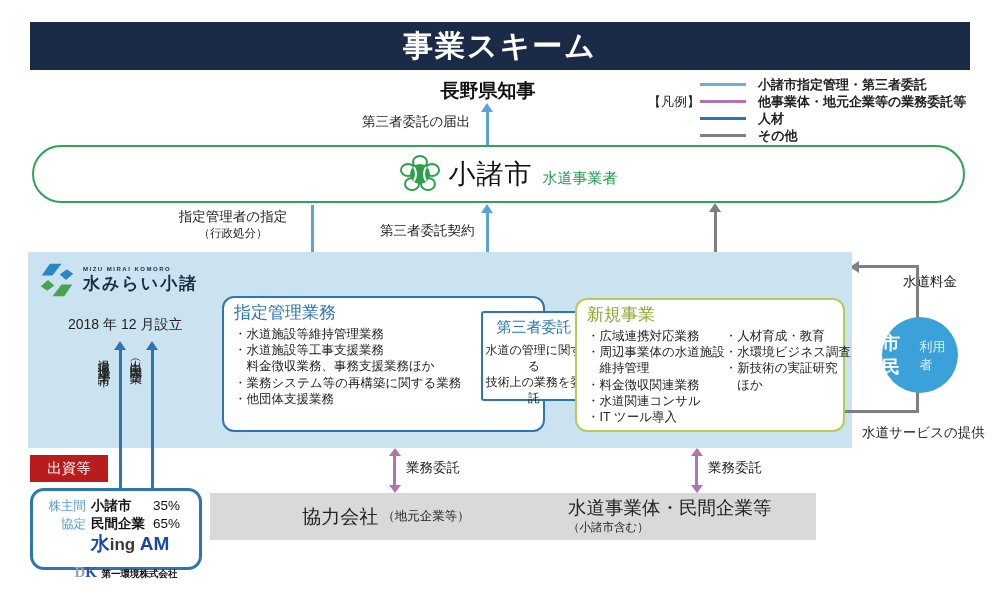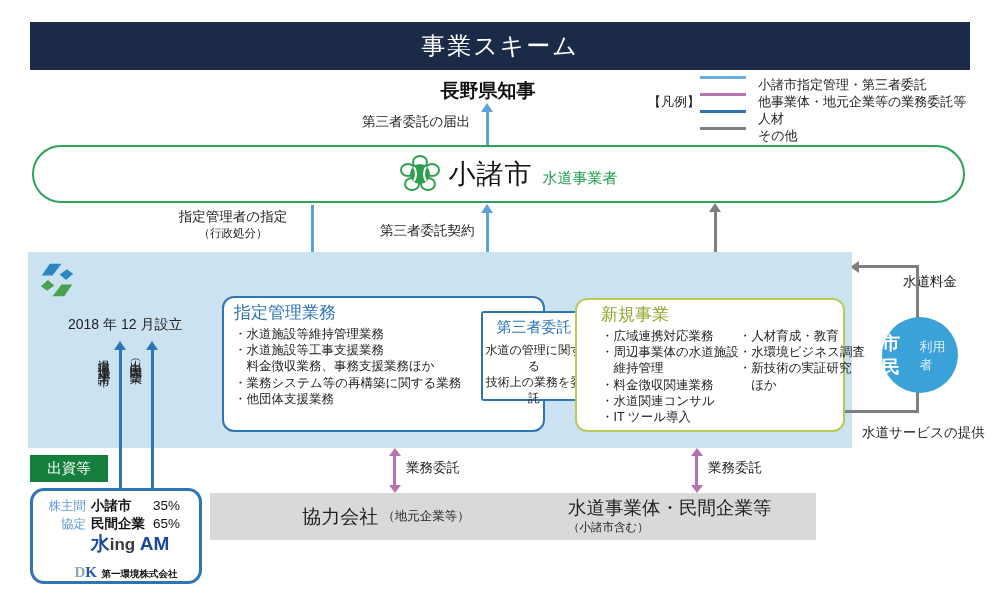--- a/index.html
+++ b/index.html
@@ -2,28 +2,28 @@
 <html><head>
 <meta charset="utf-8">
 <style>
   * { margin:0; padding:0; box-sizing:border-box; }
   body { font-family:"Liberation Sans","DejaVu Sans",sans-serif; background:#fff; }
   #canvas { position:relative; width:1000px; height:600px; background:#fff; overflow:hidden; }
 
   
   .header { position:absolute; left:30px; top:22px; width:940px; height:48px;
             background:#1b2a47; color:#fff; display:flex; align-items:center; justify-content:center; }
-  .header h1 { font-size:24px; font-weight:normal; letter-spacing:2px;text-align:right; }
+  .header h1 { font-size:30px; font-weight:bold; letter-spacing:2px;text-align:right; }
 
   .governor { position:absolute; left:388px; top:78px; width:200px; text-align:center;
               font-size:19px; font-weight:bold; color:#111; }
 
   
   .legend { position:absolute; left:700px; top:76px; }
-  .legend-row { display:flex; height:17px; }
+  .legend-row { display:flex; align-items:center; height:17px;font-weight:bold; }
   .legend-swatch { width:46px; border-top:3px solid; margin-right:12px; }
   .lg0 { border-color:#6aaede; } .lg1 { border-color:#b573ae; }
   .lg2 { border-color:#2e75b6; } .lg3 { border-color:#808080; }
   .legend-label { font-size:13px; color:#222; white-space:nowrap; }
   .legend-title { position:absolute; left:648px; top:93px; font-size:13px; color:#222; }
 
   
   .pill { position:absolute; left:32px; top:145px; width:933px; height:58px; background:#fff;
           border:2px solid #2fa35c; border-radius:30px; display:flex; align-items:center;
           justify-content:center; z-index:3; }
@@ -71,38 +71,38 @@
               border:2.5px solid #2e75b6; border-radius:12px; padding:3px 8px 0 10px; z-index:2; }
   .desigbox-title { font-size:17px; color:#2e75b6; margin-bottom:2px; }
   .blist { font-size:12.5px; color:#222; line-height:16.2px; white-space:nowrap; }
   .tpbox { position:absolute; left:210px; top:13px; width:106px; height:90px; background:#fff;
            border:2px solid #2e75b6; border-radius:3px; text-align:center; padding-top:5px;margin-left:47px; }
   .tpbox-title { font-size:15px; color:#2e75b6; margin-bottom:5px; }
   .tpbox-body { font-size:12px; color:#222; line-height:16px; }
 
   
   .newbox { position:absolute; left:575px; top:298px; width:270px; height:134px; background:#fff;
-            border:2.5px solid #b9cb57; border-radius:12px; padding:3px 6px 0 24px; z-index:2; }
+            border:2.5px solid #b9cb57; border-radius:12px; padding:3px 6px 0 10px; z-index:2; }
   .newbox-title { font-size:17px; color:#8fa62b; margin-bottom:2px; }
   .newcols { display:flex; }
   .newcol1 { width:142px; }
 
   
   .citizen { position:absolute; left:882px; top:317px; width:76px; height:76px; border-radius:50%;
              background:#3ba1d9; color:#fff; display:flex; flex-direction:row; align-items:center;
              justify-content:center; z-index:2; }
   .citizen-main { font-size:18px; font-weight:bold; letter-spacing:1px; }
   .citizen-sub { font-size:13px; color:#d9eefa; margin-top:1px; }
 
   
-  .invest { position:absolute; left:30px; top:455px; width:78px; height:27px; background:#15803d;
+  .invest { position:absolute; left:30px; top:455px; width:78px; height:27px; background:#b91c1c;
             color:#fff; font-size:14.5px; display:flex; align-items:center; justify-content:center; z-index:2; }
 
   
-  .shbox { position:absolute; left:30px; top:488px; width:172px; height:96px; background:#fff;
+  .shbox { position:absolute; left:30px; top:488px; width:172px; height:82px; background:#fff;
            border:3px solid #2e75b6; border-radius:14px; padding:6px 8px 0 8px; z-index:2; }
   .shrow { display:flex; align-items:baseline; line-height:17px; }
   .shlabel { width:50px; text-align:right; font-size:12.5px; color:#5b9bd5; padding-right:5px; }
   .shname { font-size:13.5px; font-weight:bold; color:#111; width:62px; }
   .shpct { font-size:13.5px; color:#111; }
   .mzlogo { text-align:center; margin:2px 0 9px 28px; line-height:18px; white-space:nowrap; }
   .mz-a { font-size:19px; font-weight:bold; color:#1a47a0; }
   .mz-b { font-size:17px; font-weight:bold; color:#3a3a3a; }
   .dklogo { text-align:center; margin-left:20px; white-space:nowrap; }
   .dk-d { font-size:15px; font-weight:bold; color:#94a3b0; font-family:"Liberation Serif",serif; }
@@ -195,20 +195,24 @@
 
   <div class="bigbox"></div>
 
   <div class="mm">
     <svg width="38" height="36" viewBox="0 0 40 40">
       <polygon points="3,15 12,2 25,2 15,15" fill="#2b87c3"></polygon>
       <polygon points="23,14 31,8 38,13 30,20" fill="#2b87c3"></polygon>
       <polygon points="37,25 28,38 15,38 25,25" fill="#4ba24e"></polygon>
       <polygon points="2,27 10,20 17,26 9,32" fill="#4ba24e"></polygon>
     </svg>
+    <div class="mm-text">
+      <div class="mm-en">MIZU MIRAI KOMORO</div>
+      <div class="mm-jp">水みらい小諸</div>
+    </div>
   </div>
   <div class="established">2018 年 12 月設立</div>
 
   <div class="vline blue-dk" style="left:119px; top:350px; height:138px; z-index:1;"></div>
   <div class="ah ah-up-dk" style="left:114px; top:341px; z-index:1;"></div>
   <div class="vline blue-dk" style="left:151px; top:350px; height:138px; z-index:1;"></div>
   <div class="ah ah-up-dk" style="left:146px; top:341px; z-index:1;"></div>
   <div class="vtext" style="left:95px; top:350px;">退職派遣（小諸市）</div>
   <div class="vtext" style="left:127px; top:350px;">出向（民間企業）</div>
 

